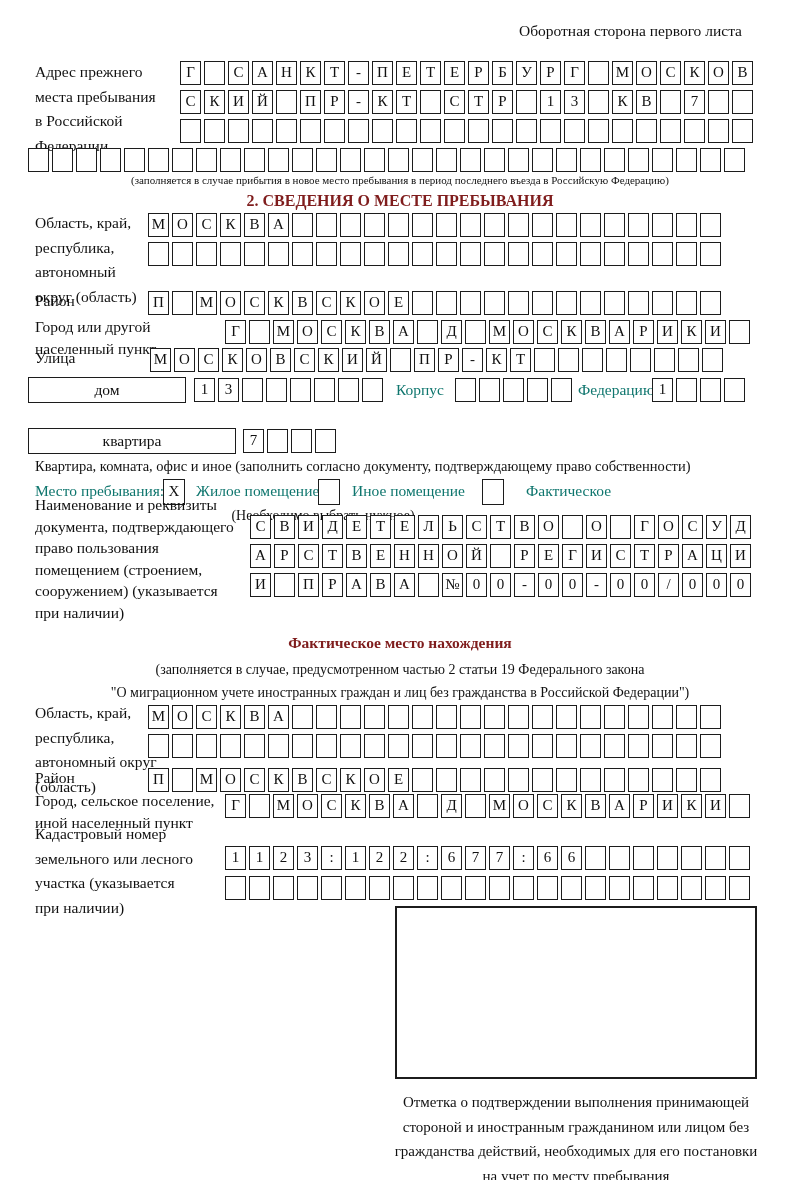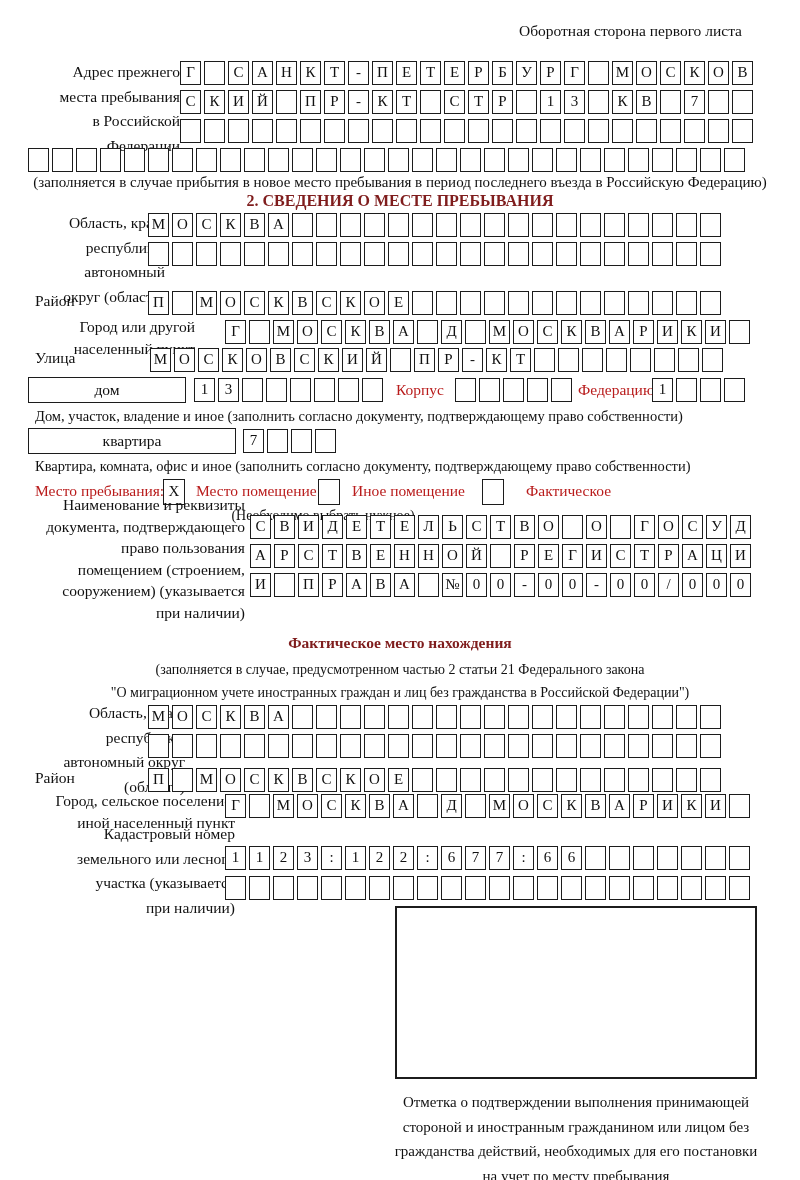--- a/index.html
+++ b/index.html
@@ -4,45 +4,45 @@
 <style>
   html,body { margin:0; padding:0; background:#ffffff; }
   .page {
     position:relative;
     width:800px; height:1180px;
     background:#ffffff;
     color:#111;
     font-family:Liberation Serif, serif;
     overflow:hidden;
   }
-  .lbl { position:absolute; font-size:15.5px; line-height:24.5px; white-space:pre-line; color:#111;text-align:right; }
+  .lbl { position:absolute; font-size:15.5px; line-height:24.5px; white-space:pre-line; color:#111; }
   .lbl.tight { line-height:21.5px; }
   .cellrow { position:absolute; white-space:nowrap; height:24px; }
   .cell {
     display:inline-block; box-sizing:border-box;
     width:21px; height:24px; margin-right:3px;
     border:1.6px solid #1c1c1c;
     font-size:15px; line-height:20px; text-align:center;
     vertical-align:top; background:#fff;
   }
   .wbox {
     position:absolute; box-sizing:border-box;
     border:1.6px solid #1c1c1c; background:#fff;
     display:flex; align-items:center; justify-content:center;
     font-size:15.5px; height:26px;
   }
-  .note { position:absolute; font-size:15px; color:#111; }
+  .note { position:absolute; font-size:11px; color:#111; }
   .note-c { left:0; width:800px; text-align:center; white-space:pre-line; }
   .hdr { position:absolute; left:0; width:800px; text-align:center; font-weight:bold; font-size:16px; color:#7f1d1d; }
   .cb {
     position:absolute; box-sizing:border-box;
     width:22px; height:26px; border:1.6px solid #1c1c1c;
     text-align:center; font-size:15px; line-height:22px; background:#fff;
   }
-  .inline-lbl { position:absolute; font-size:15.5px; white-space:nowrap; color:#b91c1c; }
+  .inline-lbl { position:absolute; font-size:15.5px; white-space:nowrap; color:#0f766e; }
   .stamp {
     position:absolute; box-sizing:border-box;
     border:2px solid #1c1c1c; background:#fff;
   }
   .caption { position:absolute; text-align:center; font-size:15px; line-height:24.5px; white-space:pre-line; color:#111; }
   .title-right { position:absolute; font-size:15.5px; color:#111; white-space:nowrap; }
 </style>
 </head>
 <body>
 
@@ -78,47 +78,46 @@
 
   <div class="lbl" style="left:35px; top:346px;">Улица</div>
   <div class="cellrow" style="left:150px; top:348px;"><span class="cell">М</span><span class="cell">О</span><span class="cell">С</span><span class="cell">К</span><span class="cell">О</span><span class="cell">В</span><span class="cell">С</span><span class="cell">К</span><span class="cell">И</span><span class="cell">Й</span><span class="cell"></span><span class="cell">П</span><span class="cell">Р</span><span class="cell">-</span><span class="cell">К</span><span class="cell">Т</span><span class="cell"></span><span class="cell"></span><span class="cell"></span><span class="cell"></span><span class="cell"></span><span class="cell"></span><span class="cell"></span><span class="cell"></span></div>
 
   <div class="wbox" style="left:28px; top:377px; width:158px;">дом</div>
   <div class="cellrow" style="left:194px; top:378px;"><span class="cell">1</span><span class="cell">3</span><span class="cell"></span><span class="cell"></span><span class="cell"></span><span class="cell"></span><span class="cell"></span><span class="cell"></span></div>
   <div class="inline-lbl" style="left:396px; top:381px;">Корпус</div>
   <div class="cellrow" style="left:455px; top:378px;"><span class="cell"></span><span class="cell"></span><span class="cell"></span><span class="cell"></span><span class="cell"></span></div>
   <div class="inline-lbl" style="left:578px; top:381px;">Федерацию</div>
   <div class="cellrow" style="left:652px; top:378px;"><span class="cell">1</span><span class="cell"></span><span class="cell"></span><span class="cell"></span></div>
-  <div class="note" style="left:35px; top:408px; font-size:14.5px;">Дом, участок, владение и иное (заполнить согласно документу, подтверждающему право собственности)</div>
 
   <div class="wbox" style="left:28px; top:428px; width:208px;">квартира</div>
   <div class="cellrow" style="left:243px; top:429px;"><span class="cell">7</span><span class="cell"></span><span class="cell"></span><span class="cell"></span></div>
   <div class="note" style="left:35px; top:458px; font-size:14.5px;">Квартира, комната, офис и иное (заполнить согласно документу, подтверждающему право собственности)</div>
 
   <div class="inline-lbl" style="left:35px; top:482px;">Место пребывания:</div>
   <div class="cb" style="left:163px; top:479px;">X</div>
-  <div class="inline-lbl" style="left:196px; top:482px;">Место помещение</div>
+  <div class="inline-lbl" style="left:196px; top:482px;">Жилое помещение</div>
   <div class="cb" style="left:318px; top:479px;"></div>
   <div class="inline-lbl" style="left:352px; top:482px;">Иное помещение</div>
   <div class="cb" style="left:482px; top:479px;"></div>
   <div class="inline-lbl" style="left:526px; top:482px;">Фактическое</div>
   <div class="note" style="left:228px; top:508px; width:190px; text-align:center; font-size:14px;">(Необходимо выбрать нужное)</div>
 
   <div class="lbl tight" style="left:35px; top:494px; width:210px;">Наименование и реквизиты
 документа, подтверждающего
 право пользования
 помещением (строением,
 сооружением) (указывается
 при наличии)</div>
   <div class="cellrow" style="left:250px; top:515px;"><span class="cell">С</span><span class="cell">В</span><span class="cell">И</span><span class="cell">Д</span><span class="cell">Е</span><span class="cell">Т</span><span class="cell">Е</span><span class="cell">Л</span><span class="cell">Ь</span><span class="cell">С</span><span class="cell">Т</span><span class="cell">В</span><span class="cell">О</span><span class="cell"></span><span class="cell">О</span><span class="cell"></span><span class="cell">Г</span><span class="cell">О</span><span class="cell">С</span><span class="cell">У</span><span class="cell">Д</span></div>
   <div class="cellrow" style="left:250px; top:544px;"><span class="cell">А</span><span class="cell">Р</span><span class="cell">С</span><span class="cell">Т</span><span class="cell">В</span><span class="cell">Е</span><span class="cell">Н</span><span class="cell">Н</span><span class="cell">О</span><span class="cell">Й</span><span class="cell"></span><span class="cell">Р</span><span class="cell">Е</span><span class="cell">Г</span><span class="cell">И</span><span class="cell">С</span><span class="cell">Т</span><span class="cell">Р</span><span class="cell">А</span><span class="cell">Ц</span><span class="cell">И</span></div>
   <div class="cellrow" style="left:250px; top:573px;"><span class="cell">И</span><span class="cell"></span><span class="cell">П</span><span class="cell">Р</span><span class="cell">А</span><span class="cell">В</span><span class="cell">А</span><span class="cell"></span><span class="cell">№</span><span class="cell">0</span><span class="cell">0</span><span class="cell">-</span><span class="cell">0</span><span class="cell">0</span><span class="cell">-</span><span class="cell">0</span><span class="cell">0</span><span class="cell">/</span><span class="cell">0</span><span class="cell">0</span><span class="cell">0</span></div>
 
   <div class="hdr" style="top:634px; font-size:15.5px;">Фактическое место нахождения</div>
-  <div class="note note-c" style="top:658px; font-size:14px; line-height:23px;">(заполняется в случае, предусмотренном частью 2 статьи 21 Федерального закона
+  <div class="note note-c" style="top:658px; font-size:14px; line-height:23px;">(заполняется в случае, предусмотренном частью 2 статьи 19 Федерального закона
 "О миграционном учете иностранных граждан и лиц без гражданства в Российской Федерации")</div>
 
   <div class="lbl" style="left:35px; top:701px; width:150px;">Область, край,
 республика,
 автономный округ
 (область)</div>
   <div class="cellrow" style="left:148px; top:705px;"><span class="cell">М</span><span class="cell">О</span><span class="cell">С</span><span class="cell">К</span><span class="cell">В</span><span class="cell">А</span><span class="cell"></span><span class="cell"></span><span class="cell"></span><span class="cell"></span><span class="cell"></span><span class="cell"></span><span class="cell"></span><span class="cell"></span><span class="cell"></span><span class="cell"></span><span class="cell"></span><span class="cell"></span><span class="cell"></span><span class="cell"></span><span class="cell"></span><span class="cell"></span><span class="cell"></span><span class="cell"></span></div>
   <div class="cellrow" style="left:148px; top:734px;"><span class="cell"></span><span class="cell"></span><span class="cell"></span><span class="cell"></span><span class="cell"></span><span class="cell"></span><span class="cell"></span><span class="cell"></span><span class="cell"></span><span class="cell"></span><span class="cell"></span><span class="cell"></span><span class="cell"></span><span class="cell"></span><span class="cell"></span><span class="cell"></span><span class="cell"></span><span class="cell"></span><span class="cell"></span><span class="cell"></span><span class="cell"></span><span class="cell"></span><span class="cell"></span><span class="cell"></span></div>
 
   <div class="lbl" style="left:35px; top:766px;">Район</div>

